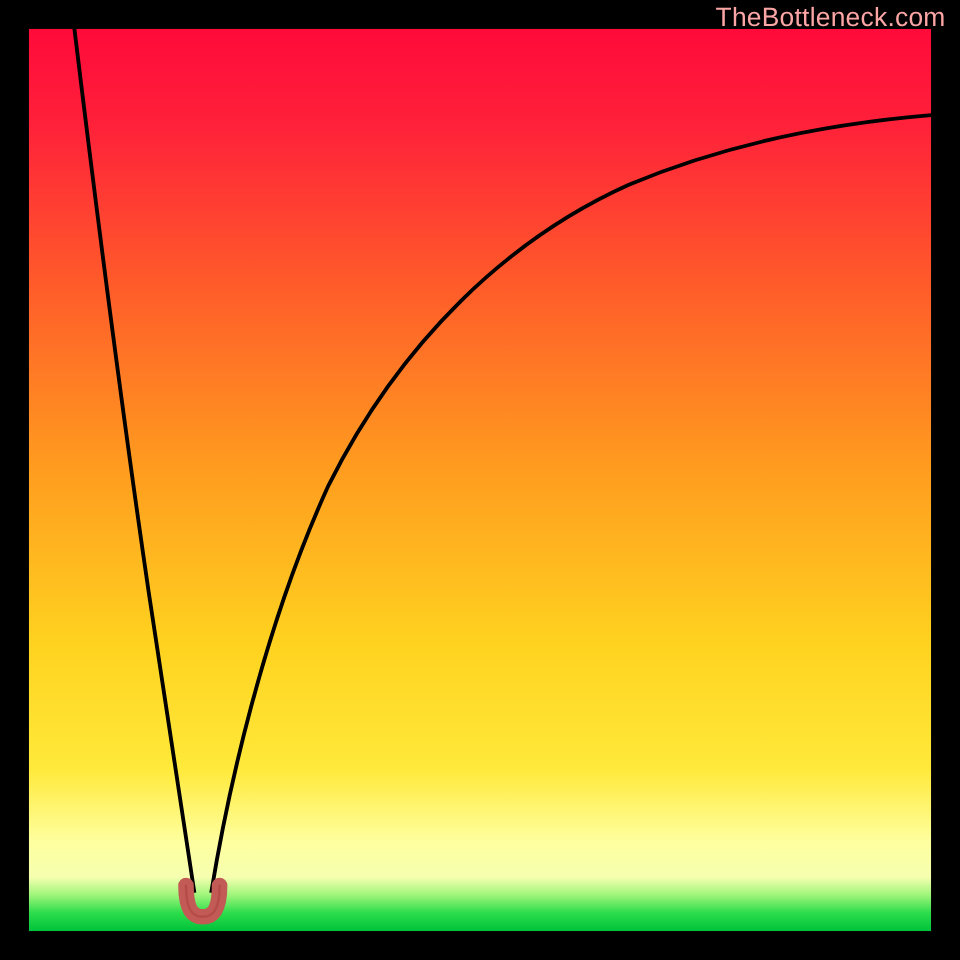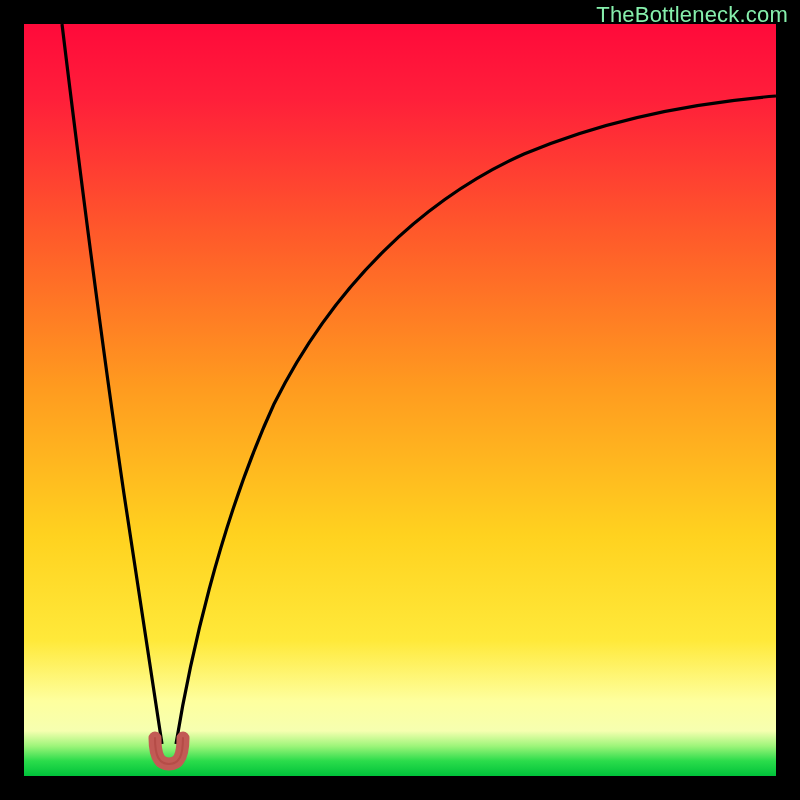--- a/index.html
+++ b/index.html
@@ -23,21 +23,21 @@
     position: absolute;
     left: 0;
     top: 0;
     width: 100%;
     height: 100%;
   }
   .watermark {
     position: absolute;
     top: 2px;
     right: 12px;
-    color: #86efac;
+    color: #fca5a5;
     font-size: 22px;
     letter-spacing: 0.2px;
   }
   svg.curve {
     position: absolute;
     left: 0;
     top: 0;
   }
 </style>
 </head>

